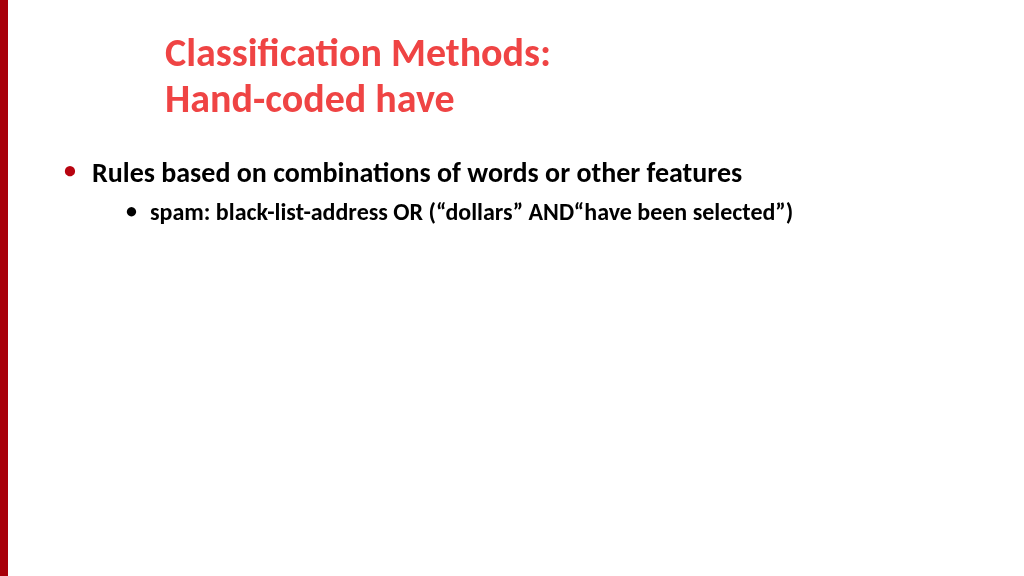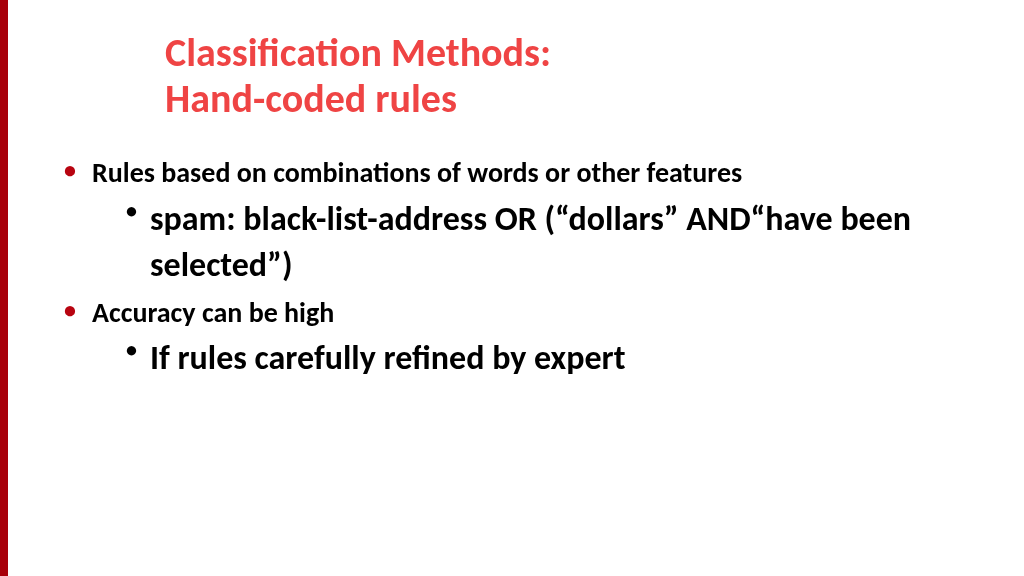--- a/index.html
+++ b/index.html
@@ -56,21 +56,21 @@
       font-size: 24px;
     }
     ul.inner {
       list-style: none;
       padding-left: 30px;
       margin-top: 4px;
     }
     ul.inner > li {
       position: relative;
       padding-left: 28px;
-      font-size: 34px;
+      font-size: 24px;
       color: #000000;
       line-height: 1.35;
       margin-bottom: 4px;
     }
     ul.inner > li::before {
       content: "•";
       position: absolute;
       left: 4px;
       top: 0;
       color: #000000;
@@ -78,34 +78,26 @@
     }
   </style>
 </head>
 <body>
 
 <div class="left-bar"></div>
 
 <div class="slide-content">
   <h1 class="title">
     <span>Classification Methods:</span><br>
-    <span>Hand-coded rules</span>
+    <span>Hand-coded have</span>
   </h1>
 
   <ul class="outer">
     <li>
       <span>Rules based on combinations of words or other features</span>
       <ul class="inner">
         <li>
           <span>spam: black-list-address OR (“dollars” AND“have been selected”)</span>
         </li>
       </ul>
     </li>
-    <li>
-      <span>Accuracy can be high</span>
-      <ul class="inner">
-        <li>
-          <span>If rules carefully refined by expert</span>
-        </li>
-      </ul>
-    </li>
   </ul>
 </div>
 
 </body></html>

